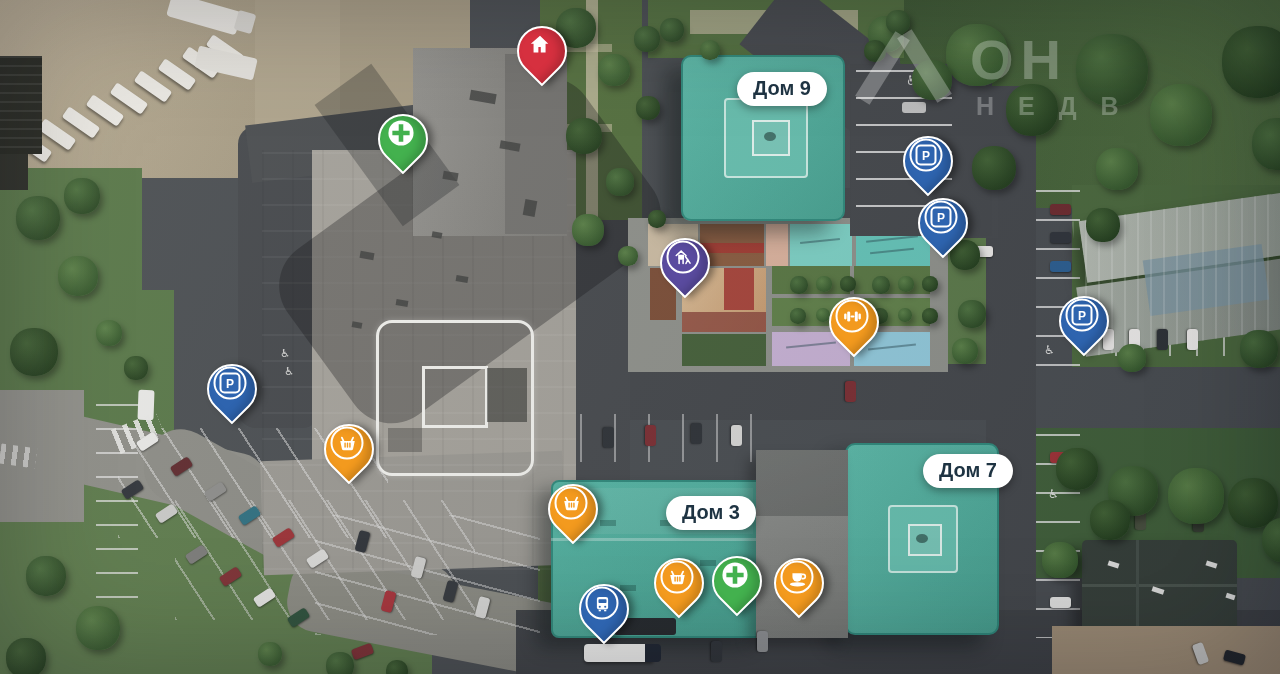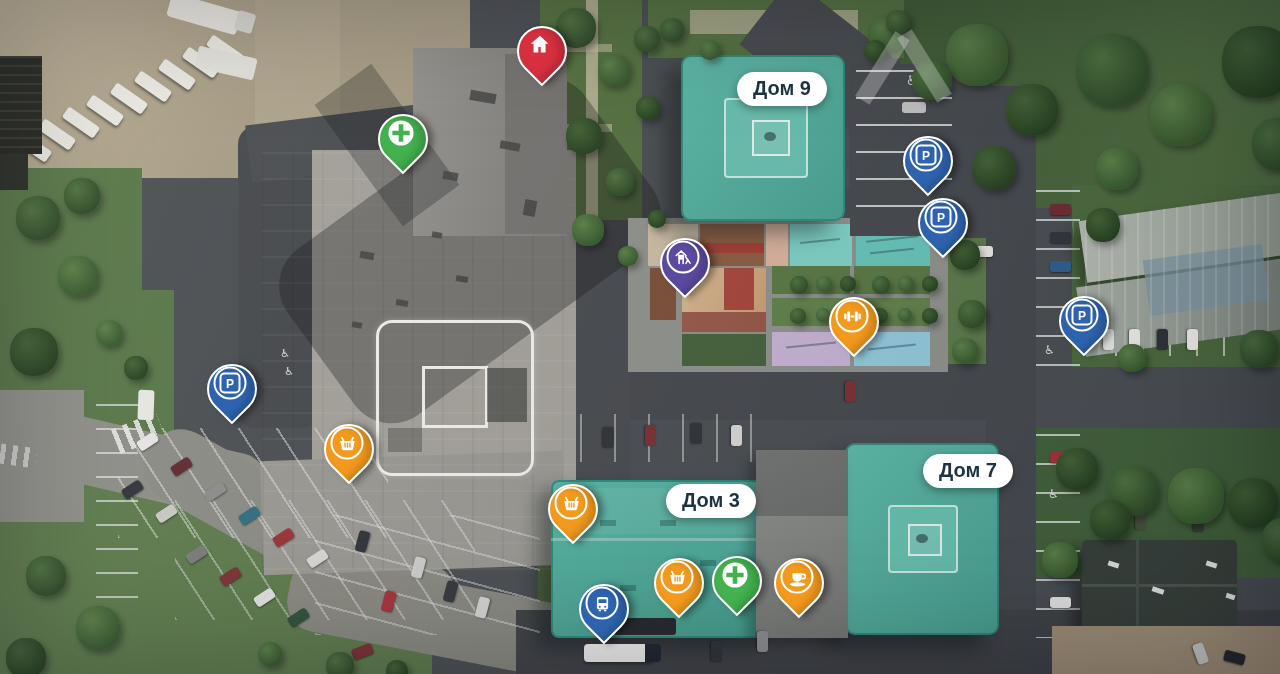--- a/index.html
+++ b/index.html
@@ -270,21 +270,21 @@
       <div style="position: absolute; left: 816px; top: 308px; width: 14px; height: 14px; border-radius: 46%; background: radial-gradient(circle at 35% 32%, rgb(91, 129, 72), rgb(53, 88, 44) 75%); box-shadow: rgba(0, 0, 0, 0.35) 3px 4px 6px;"></div>
       <div style="position: absolute; left: 842px; top: 308px; width: 16px; height: 16px; border-radius: 46%; background: radial-gradient(circle at 35% 32%, rgb(66, 99, 53), rgb(36, 63, 30) 75%); box-shadow: rgba(0, 0, 0, 0.35) 3px 4px 6px;"></div>
       <div style="position: absolute; left: 872px; top: 308px; width: 16px; height: 16px; border-radius: 46%; background: radial-gradient(circle at 35% 32%, rgb(78, 115, 64), rgb(44, 74, 37) 75%); box-shadow: rgba(0, 0, 0, 0.35) 3px 4px 6px;"></div>
       <div style="position: absolute; left: 898px; top: 308px; width: 14px; height: 14px; border-radius: 46%; background: radial-gradient(circle at 35% 32%, rgb(91, 129, 72), rgb(53, 88, 44) 75%); box-shadow: rgba(0, 0, 0, 0.35) 3px 4px 6px;"></div>
       <div style="position: absolute; left: 922px; top: 308px; width: 16px; height: 16px; border-radius: 46%; background: radial-gradient(circle at 35% 32%, rgb(66, 99, 53), rgb(36, 63, 30) 75%); box-shadow: rgba(0, 0, 0, 0.35) 3px 4px 6px;"></div>
       <div style="position: absolute; left: 0px; top: 0px; width: 1280px; height: 674px; background: linear-gradient(115deg, rgba(255, 250, 235, 0.06), rgba(5, 10, 25, 0.1));"></div>
     </div>
 
   <div class="hlabel" style="left:737px;top:72px">Дом 9</div>
   <div class="hlabel" style="left:923px;top:454px">Дом 7</div>
-  <div class="hlabel" style="left:666px;top:484px">Дом 3</div>
+  <div class="hlabel" style="left:666px;top:496px">Дом 3</div>
 
   <div id="pins">
       <div class="pin-wrap" style="left: 540px; top: 82px; z-index: 28;">
         <div class="pin-body" style="background: rgb(214, 48, 63);"></div>
         <div class="pin-icon" style="color: rgb(214, 48, 63);">
           <svg width="24" height="24" viewBox="0 0 22 22">
             <path fill="#fff" d="M11 2.6 2.6 9.8h2.5v8h4.4v-5h2.2v5h4.4v-8h2.5Z"></path>
           </svg>
         </div>
       </div>
@@ -427,14 +427,16 @@
           </div>
         </div>
       </div>
     </div>
 
   <div class="wm">
     <div class="wm-logo">
         <i class="b1"></i>
         <i class="b2"></i>
       </div>
+    <div class="wm-t1">ОН</div>
+    <div class="wm-t2">НЕДВ</div>
   </div>
 </div>
 
 </body></html>

